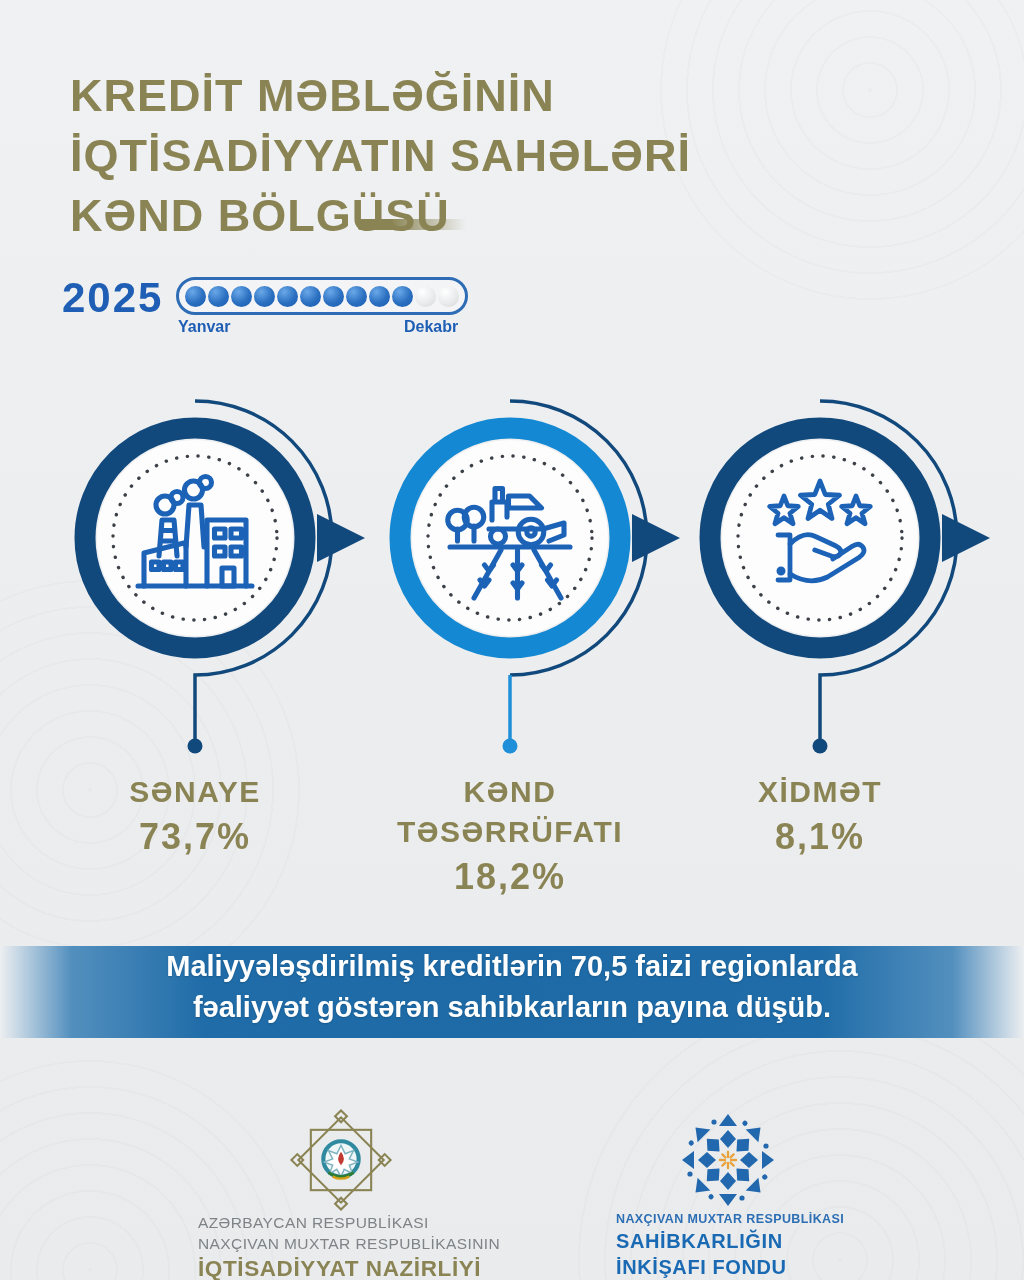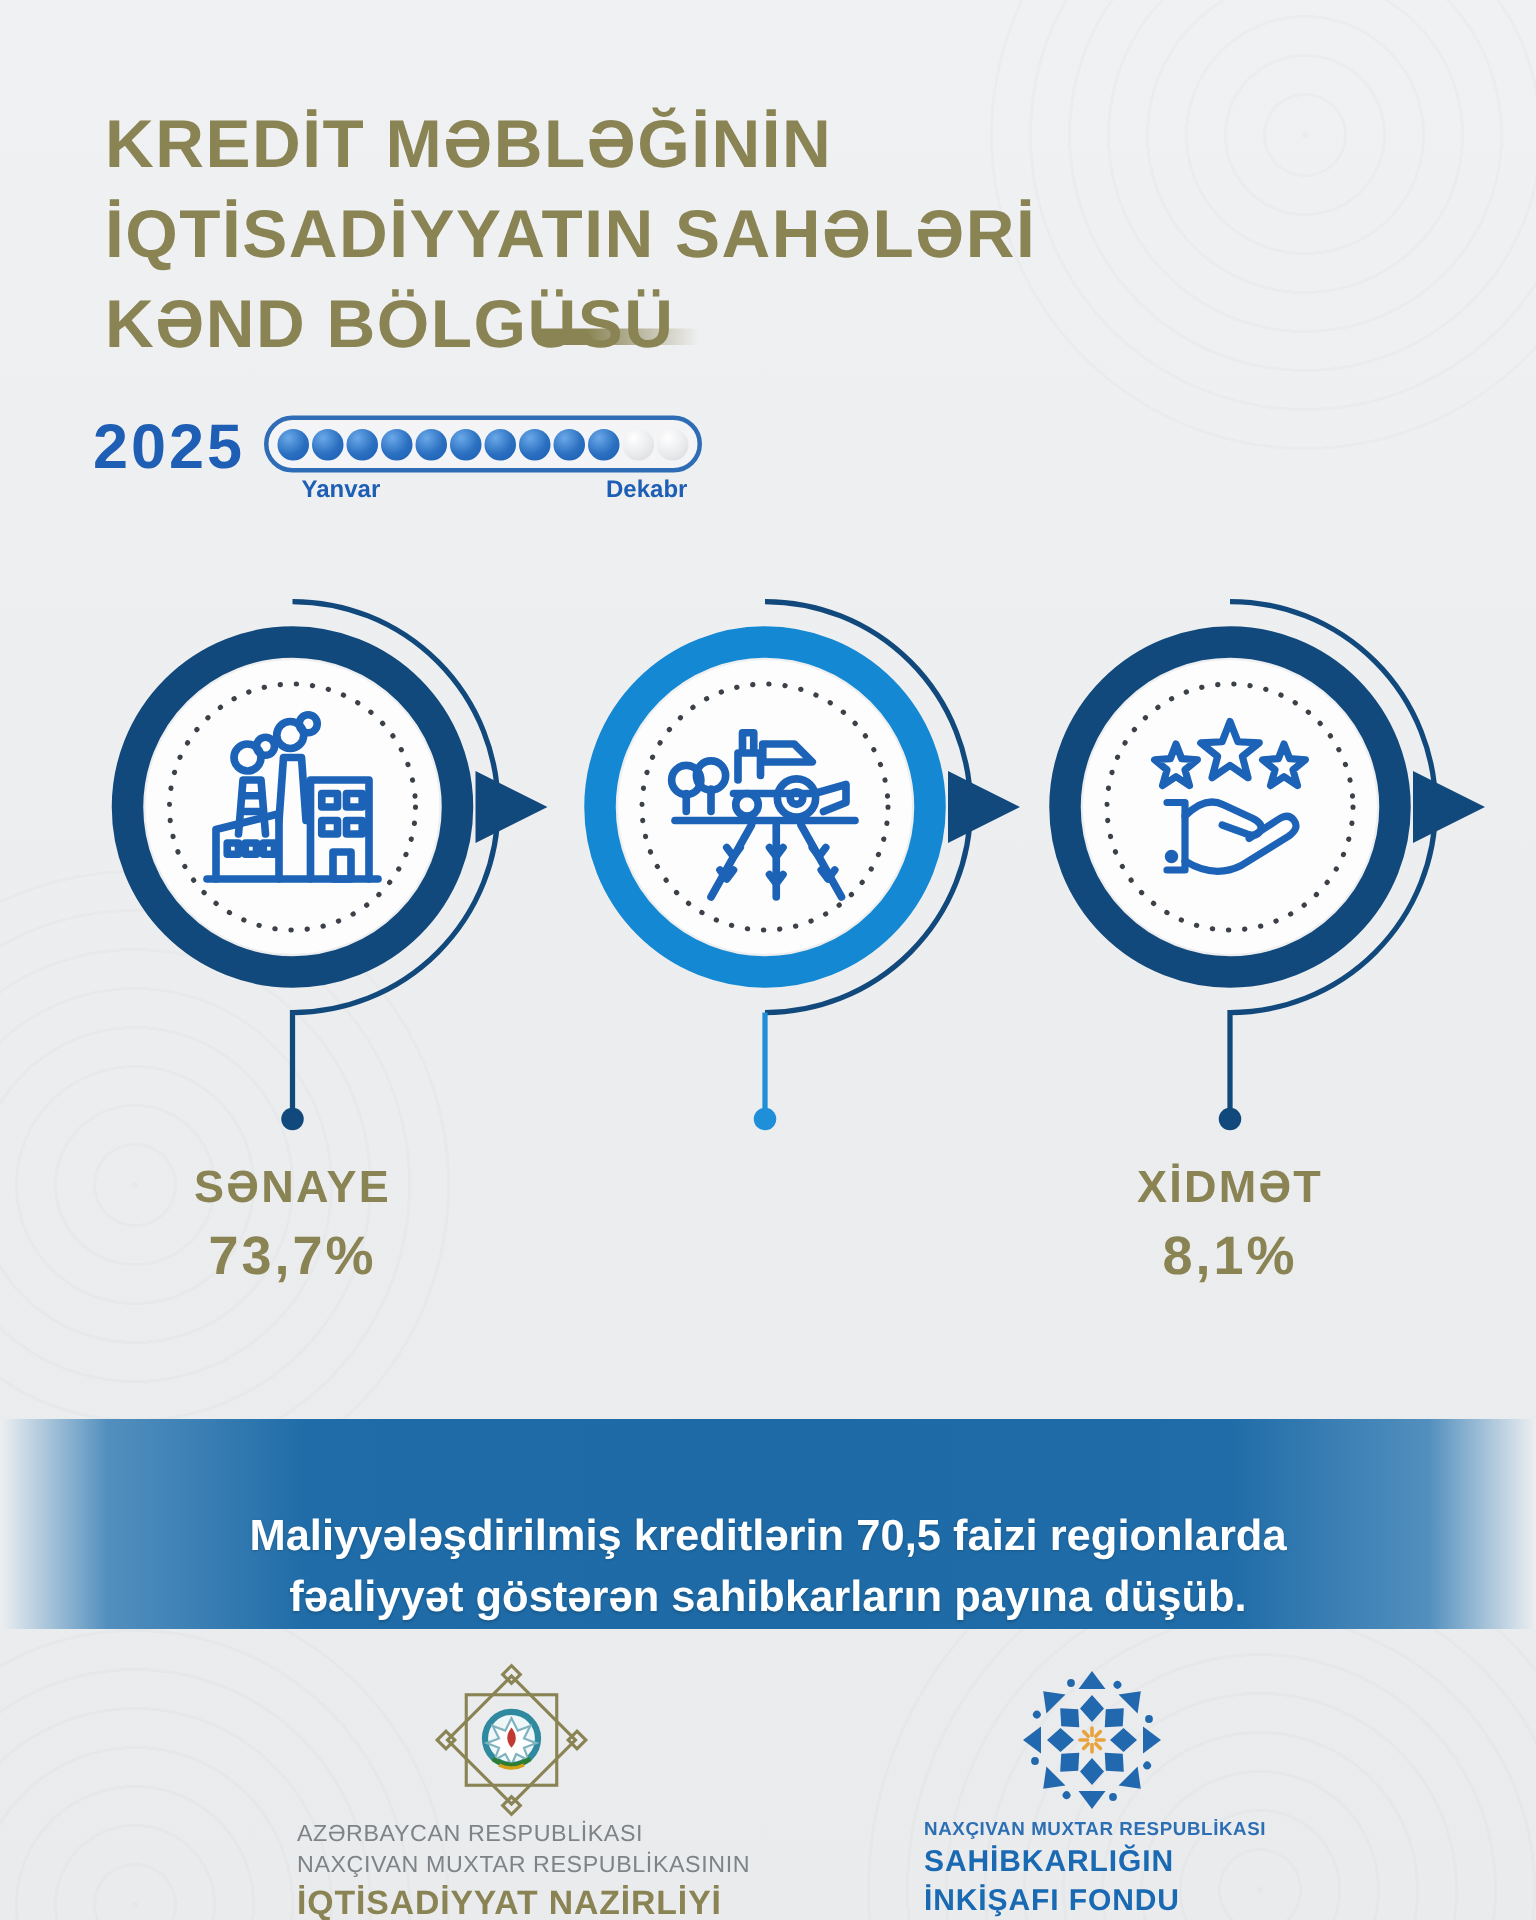--- a/index.html
+++ b/index.html
@@ -19,33 +19,33 @@
     background:linear-gradient(90deg,#8a8454 0%, #8a8454 30%, rgba(138,132,84,0) 100%); }
 
   
   .year { position:absolute; left:62px; top:274px; font-size:42px; font-weight:800; color:#1e5eb4; letter-spacing:2px; }
   .pill { position:absolute; left:176px; top:277px; height:38px; display:flex; align-items:center;
     gap:2px; padding:0 6px; border:3px solid #2e6db5; border-radius:20px; background:rgba(255,255,255,0.35); }
   .pdot { width:21px; height:21px; border-radius:50%; }
   .pdot.on  { background:radial-gradient(circle at 35% 28%, #6aa8e8 0%, #2a6fc0 55%, #1a5db3 100%); }
   .pdot.off { background:radial-gradient(circle at 35% 28%, #ffffff 0%, #e7e9eb 60%, #d3d5d8 100%); }
   .month { position:absolute; top:318px; font-size:16px; font-weight:700; color:#1e5eb4; }
-  .month.start { left:178px;margin-left:23px; }
+  .month.start { left:178px; }
   .month.end   { left:404px; }
 
   
   .section { position:absolute; top:388px; width:340px; height:560px; }
   .sec-label { position:absolute; top:384px; left:0; width:100%; text-align:center; color:#8a8454; }
   .sec-name  { font-size:30px; font-weight:700; letter-spacing:1.5px; line-height:40px; white-space:pre-line; }
   .sec-value { font-size:36px; font-weight:800; letter-spacing:2px; margin-top:4px; }
 
   
-  .banner { position:absolute; left:0; top:946px; width:1024px; height:140px;
+  .banner { position:absolute; left:0; top:946px; width:1024px; height:92px;
     background:linear-gradient(90deg,#edeff1 0%, #528fbe 7%, #1f6ca8 20%, #1d6aa6 50%, #1f6ca8 80%, #528fbe 93%, #edeff1 100%);
-    display:flex; align-items:flex-end; justify-content:center; }
+    display:flex; align-items:flex-start; justify-content:center; }
   .banner-text { color:#ffffff; font-size:29px; font-weight:800; text-align:center; line-height:1.42;
     white-space:pre-line; text-shadow:0 1px 2px rgba(0,0,0,0.18); }
 
   
   .logo-group { position:absolute; display:flex; align-items:center;flex-direction:column; }
   .logo-ministry { left:182px; top:1108px; }
   .logo-fund { left:612px; top:1110px; }
   .ministry-text { margin-left:16px; }
   .ministry-text .t1 { font-size:15.5px; color:#7e8387; letter-spacing:.4px; line-height:21px; }
   .ministry-text .t2 { font-size:22.5px; font-weight:800; color:#8a8454; letter-spacing:.6px; margin-top:2px; }
@@ -143,20 +143,25 @@
         <circle cx="64" cy="46" r="8.5"></circle>
           <circle cx="64" cy="46" r="2.8"></circle>
         <circle cx="42" cy="49" r="5"></circle>
         <path d="M10 56 H90"></path>
         <path d="M44 58 L26 90 M55 58 L55 90 M66 58 L84 90"></path>
         <path d="M33 68 l3 4 l3 -4 M30 78 l3 4 l3 -4"></path>
         <path d="M52 68 l3 4 l3 -4 M52 80 l3 4 l3 -4"></path>
         <path d="M71 68 l3 4 l3 -4 M75 78 l3 4 l3 -4"></path>
       </g>
     </svg>
+    <div class="sec-label">
+      <div class="sec-name">KƏND
+TƏSƏRRÜFATI</div>
+      <div class="sec-value">18,2%</div>
+    </div>
   </div>
 
   <div class="section" style="left:650px;">
     <svg width="340" height="430" viewBox="0 0 340 430">
       <path d="M 170 13 A 137 137 0 0 1 170 287 L 170 351" fill="none" stroke="#12497C" stroke-width="3.5"></path>
       <polygon points="292,126 292,174 340,150" fill="#12497C"></polygon>
       <circle cx="170" cy="358" r="7.5" fill="#12497C"></circle>
       <circle cx="170" cy="150" r="110" fill="none" stroke="#12497C" stroke-width="21"></circle>
       <circle cx="170" cy="150" r="98" fill="#fdfdfe"></circle>
       <circle cx="170" cy="150" r="82" fill="none" stroke="#3c4148" stroke-width="3.4" stroke-dasharray="0.2 10.6" stroke-linecap="round"></circle>

